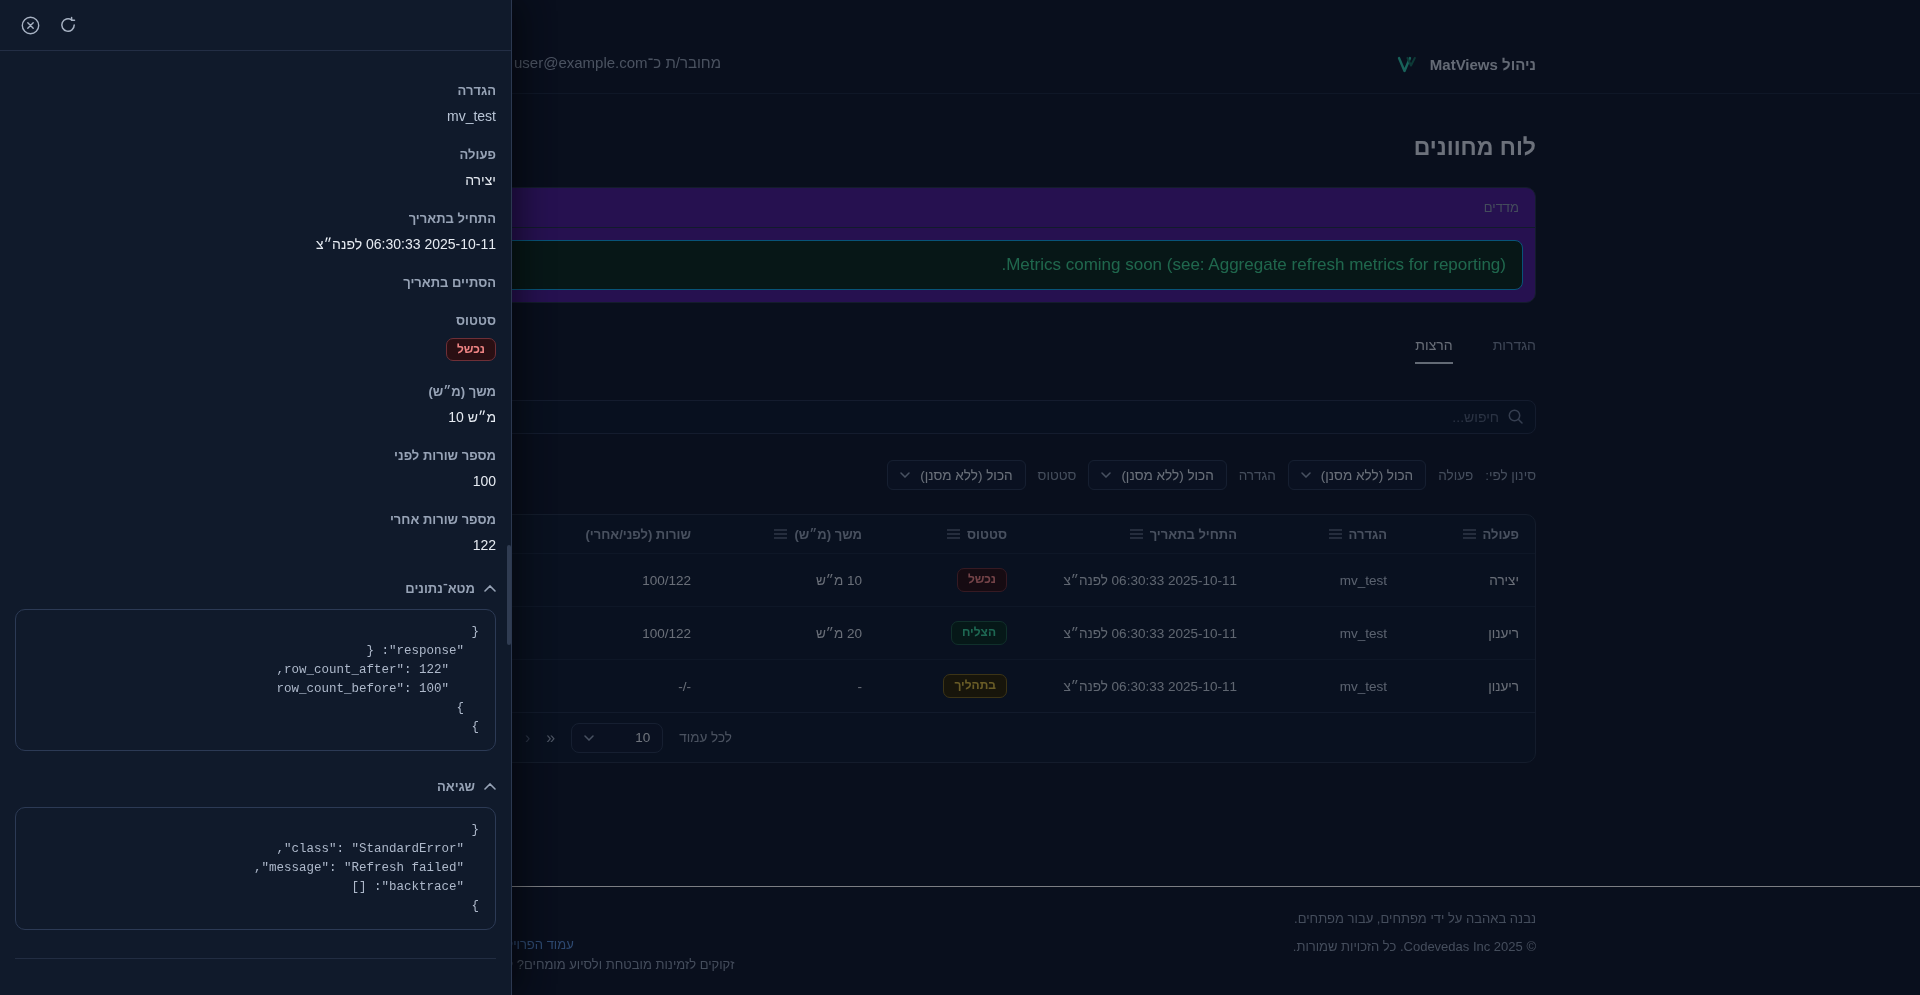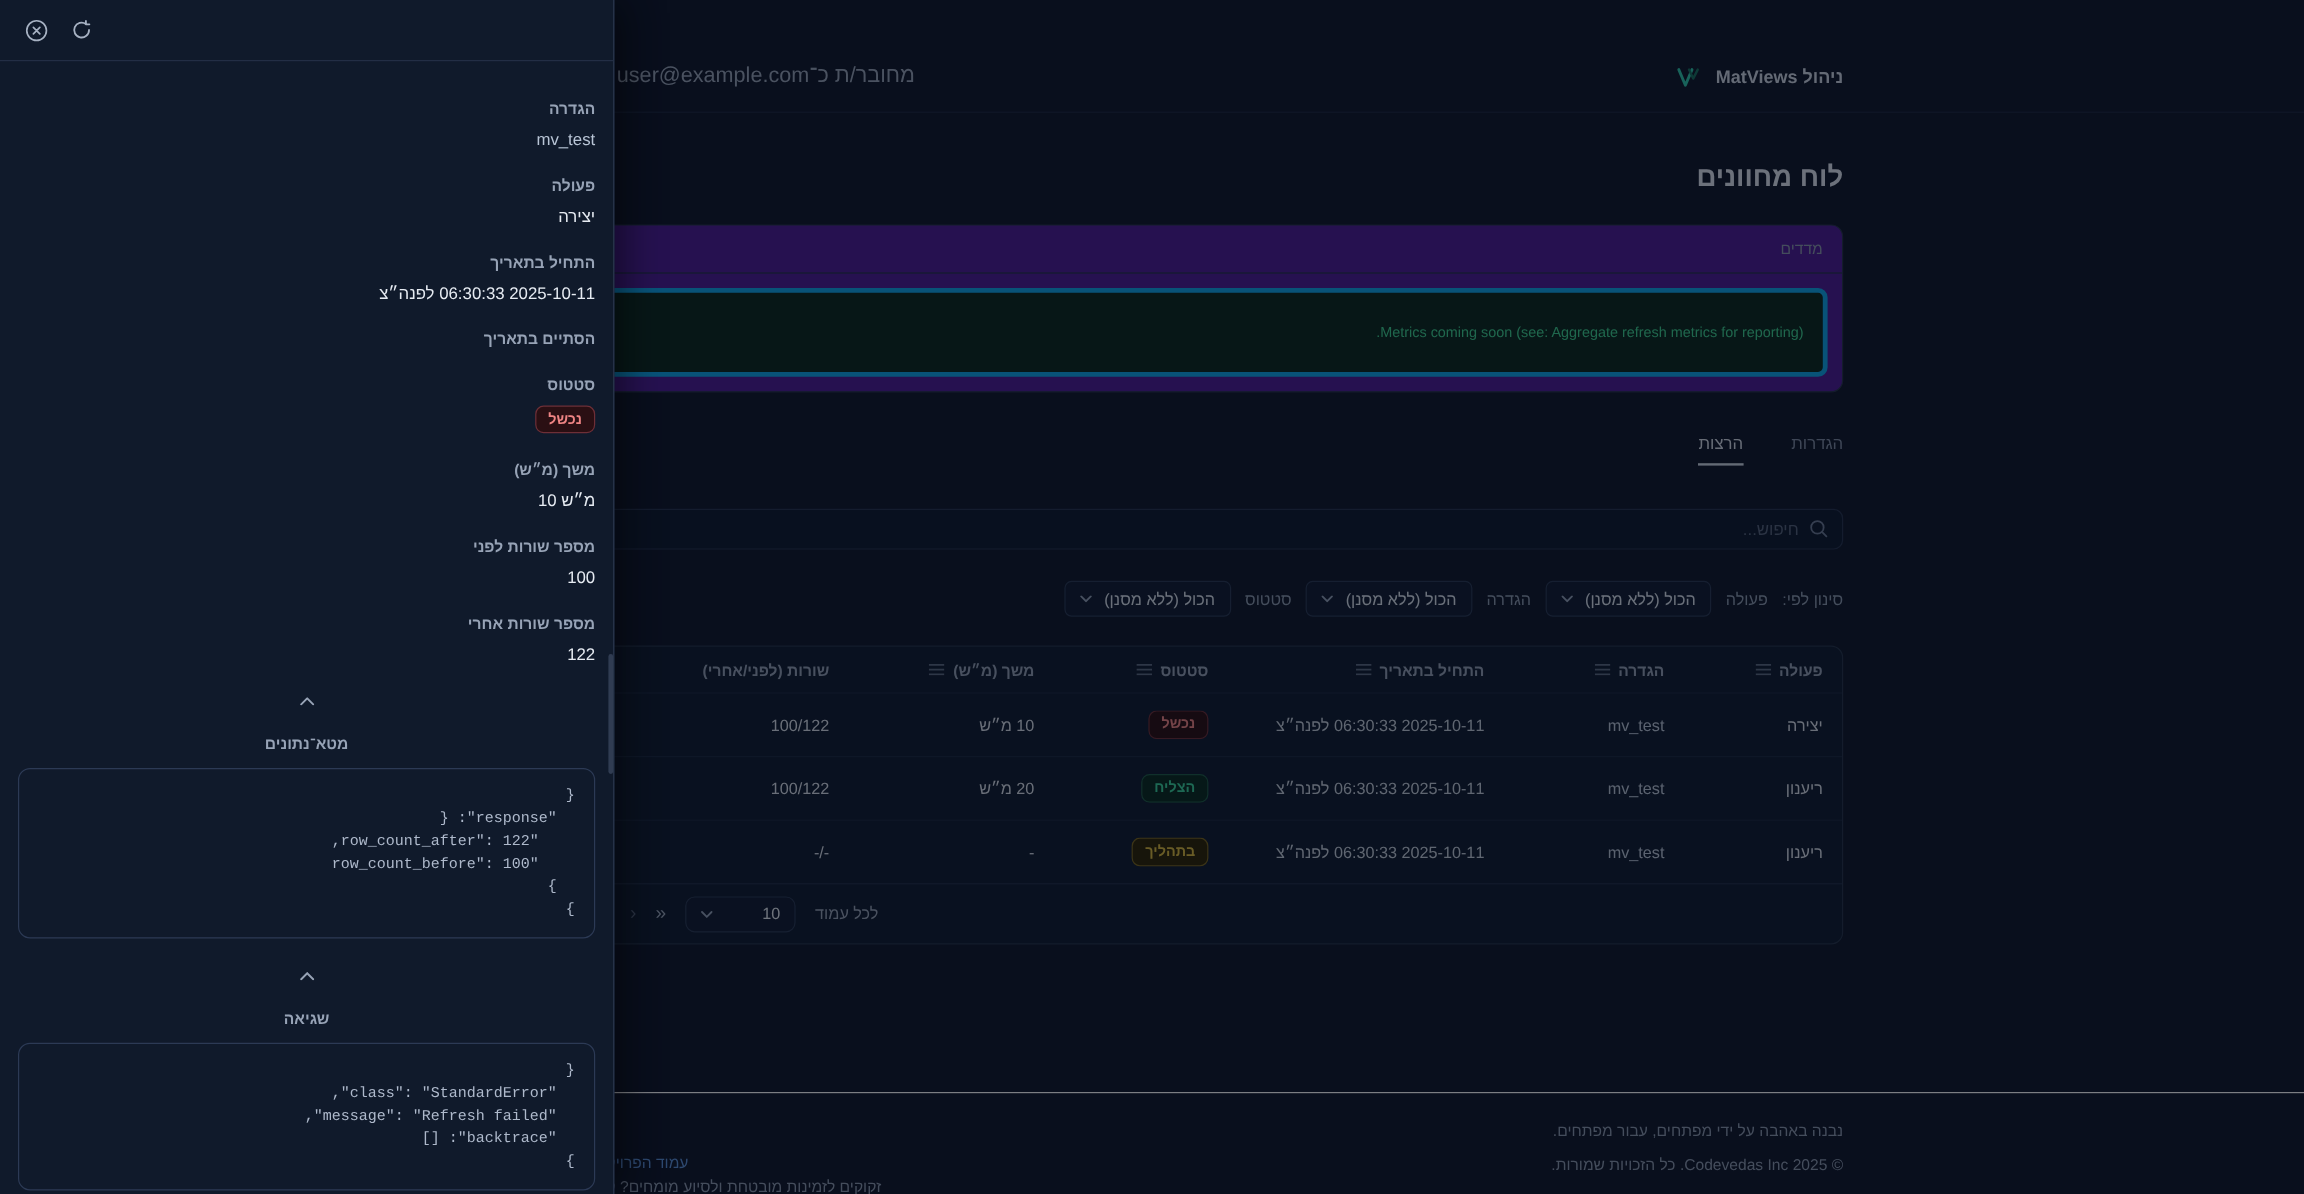--- a/index.html
+++ b/index.html
@@ -4,30 +4,30 @@
 <style>
   * { margin:0; padding:0; box-sizing:border-box; }
   html,body { width:1920px; height:995px; overflow:hidden; }
   body { background:#0f172a; font-family:"Liberation Sans", sans-serif; color:#e2e8f0; position:relative; }
 
   
   .container { width:1152px; margin:0 auto; }
   .app-header { height:94px; border-bottom:1px solid #1d2940; }
   .app-header .container { height:100%; display:flex; align-items:center; justify-content:space-between; }
   .brand { display:flex; align-items:center; gap:12px; font-size:15px; font-weight:700; color:#ccd5e2;margin-top:36px; }
-  .user-status { font-size:18px; color:#97a3b6; margin-left:130px; white-space:nowrap;margin-top:32px; }
+  .user-status { font-size:15px; color:#97a3b6; margin-left:130px; white-space:nowrap;margin-top:32px; }
 
   .page-title { margin-top:40px; font-size:23px; font-weight:700; color:#dde4ee; text-align:right; }
 
   .card { border:1px solid #263449; border-radius:10px; background:#4c1d95; }
   .metrics-card { margin-top:26px; }
   .metrics-head { padding:12px 16px; font-size:13px; color:#8b98ad; border-bottom:1px solid #223049; }
   .metrics-body { padding:12px; }
-  .alert-info { border:4px solid #0ea5e9; background:#0c291f; border-radius:8px; padding:26px 16px;
-                color:#3ecf8e; font-size:12px; text-align:right; }
+  .alert-info { border:1px solid #0ea5e9; background:#0c291f; border-radius:8px; padding:14px 16px;
+                color:#3ecf8e; font-size:17px; text-align:right; }
 
   .tabs { margin-top:34px; display:flex; gap:40px; }
   .tab { font-size:14px; color:#7e8ba1; padding-bottom:9px; cursor:pointer; }
   .tab.active { color:#d3dae4; border-bottom:2px solid #cbd5e1; }
 
   .search-wrap { margin-top:36px; position:relative; }
   .search-input { width:100%; height:34px; background:#0e1a2e; border:1px solid #26334e; border-radius:8px;
                   color:#dbe4ef; font-size:14px; padding:0 36px 0 12px; font-family:"Liberation Sans",sans-serif; }
   .search-input::placeholder { color:#55627a; }
   .search-icon { position:absolute; right:12px; top:8px; }
@@ -73,21 +73,21 @@
   .drawer { position:fixed; top:0; right:auto; left:0; width:512px; height:995px; background:#101a2b;
             border-left:none; border-right:1px solid #2c3850; z-index:40; box-shadow:10px 0 30px rgba(0,0,0,.45); }
   .drawer-toolbar { direction:ltr; height:51px; display:flex; align-items:center; gap:16px; padding:0 0 0 19px;
                     border-bottom:1px solid #232e45; }
   .icon-btn { background:none; border:none; cursor:pointer; width:22px; height:22px; display:flex; align-items:center; justify-content:center; }
   .drawer-body { padding:32px 15px 0 15px; text-align:right; }
   .fgroup { margin-bottom:23px; }
   .flabel { font-size:13px; font-weight:700; color:#97a3b6; margin-bottom:10px; }
   .fvalue { font-size:14px; color:#e6ebf2; }
   .fvalue .ltr { direction:ltr; unicode-bidi:isolate; display:inline-block; }
-  .section-head { display:flex; align-items:center; gap:24px; margin:28px 0 13px 0; cursor:pointer;flex-direction:column; }
+  .section-head { display:flex; align-items:center; gap:9px; margin:28px 0 13px 0; cursor:pointer; }
   .section-title { font-size:13px; font-weight:700; color:#97a3b6; }
   .json-box { direction:rtl; text-align:right; border:1px solid #2c3a55; border-radius:10px; padding:13px 16px;
               font-family:"Liberation Mono", monospace; font-size:12.5px; line-height:19px; color:#aeb9cb;
               white-space:pre; overflow:hidden; }
   .drawer-divider { border-top:1px solid #222d42; margin-top:28px; }
   .drawer-scroll-thumb { position:absolute; right:auto; left:507px; top:545px; width:4px; height:100px; border-radius:2px; background:#303c52; }
   svg { display:block; }
 </style>
 </head>
 <body>

